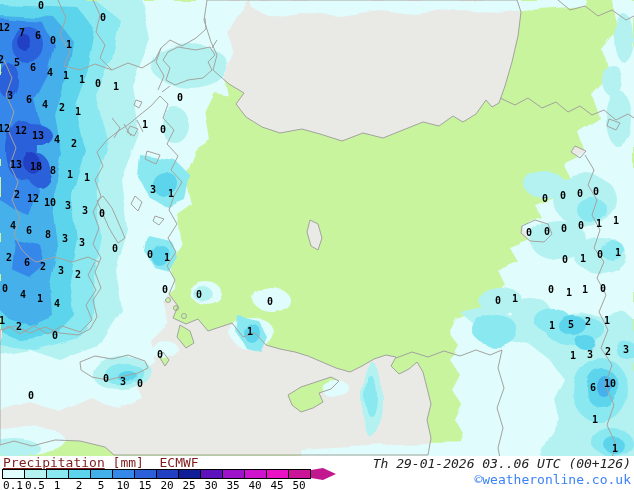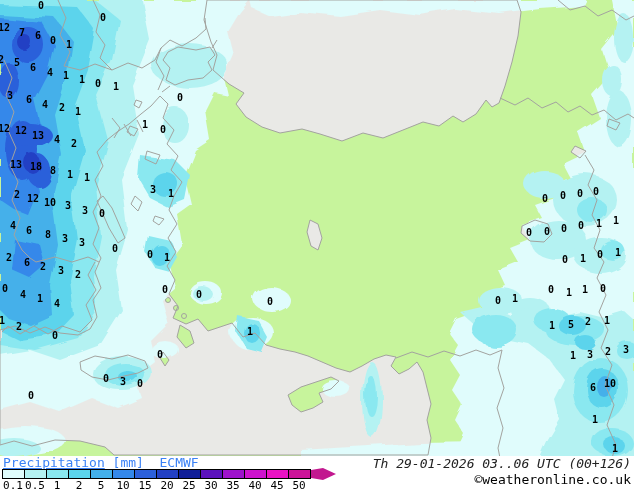--- a/index.html
+++ b/index.html
@@ -1,30 +1,30 @@
 <!DOCTYPE html>
 <html><head>
 <meta charset="utf-8">
 <style>
   html,body{margin:0;padding:0;}
   body{width:634px;height:490px;position:relative;background:#ffffff;overflow:hidden;
        font-family:"DejaVu Sans Mono",monospace;}
   #map{position:absolute;left:0;top:0;}
   #map text{font:bold 10px "DejaVu Sans Mono",monospace;fill:#000;}
   .legend{position:absolute;left:0;top:456px;width:634px;height:34px;background:#fff;}
-  .title-row{position:absolute;left:3px;top:-1px;font-size:13px;color:#3b82f6;white-space:pre;}
+  .title-row{position:absolute;left:3px;top:-1px;font-size:13px;color:#7f1d1d;white-space:pre;}
   .title-row .u{text-decoration:underline;}
   #scale-cells{position:absolute;left:2px;top:13px;height:10px;display:flex;}
   .cell{width:23px;height:10px;border:1px solid #000;margin-left:-1px;box-sizing:border-box;flex:none;}
   .cell:first-child{margin-left:0;}
   #scale-labels{position:absolute;left:0;top:23px;height:11px;font-size:11px;color:#000;}
   .slabel{position:absolute;top:0;width:22px;text-align:center;}
   #scale-arrow{position:absolute;left:311px;top:11px;}
   .datetime{position:absolute;right:3px;top:0;font-size:13px;color:#222;font-style:italic;}
-  .copyright{position:absolute;right:3px;top:16px;font-size:13px;color:#000000;}
+  .copyright{position:absolute;right:3px;top:16px;font-size:13px;color:#3b82f6;}
 </style>
 </head>
 <body>
 
 <svg id="map" width="634" height="456" viewBox="0 0 634 456">
   <defs>
     <filter id="rough" x="-5%" y="-5%" width="110%" height="110%">
       <feTurbulence type="fractalNoise" baseFrequency="0.035" numOctaves="2" result="n"></feTurbulence>
       <feDisplacementMap in="SourceGraphic" in2="n" scale="8"></feDisplacementMap>
     </filter>

